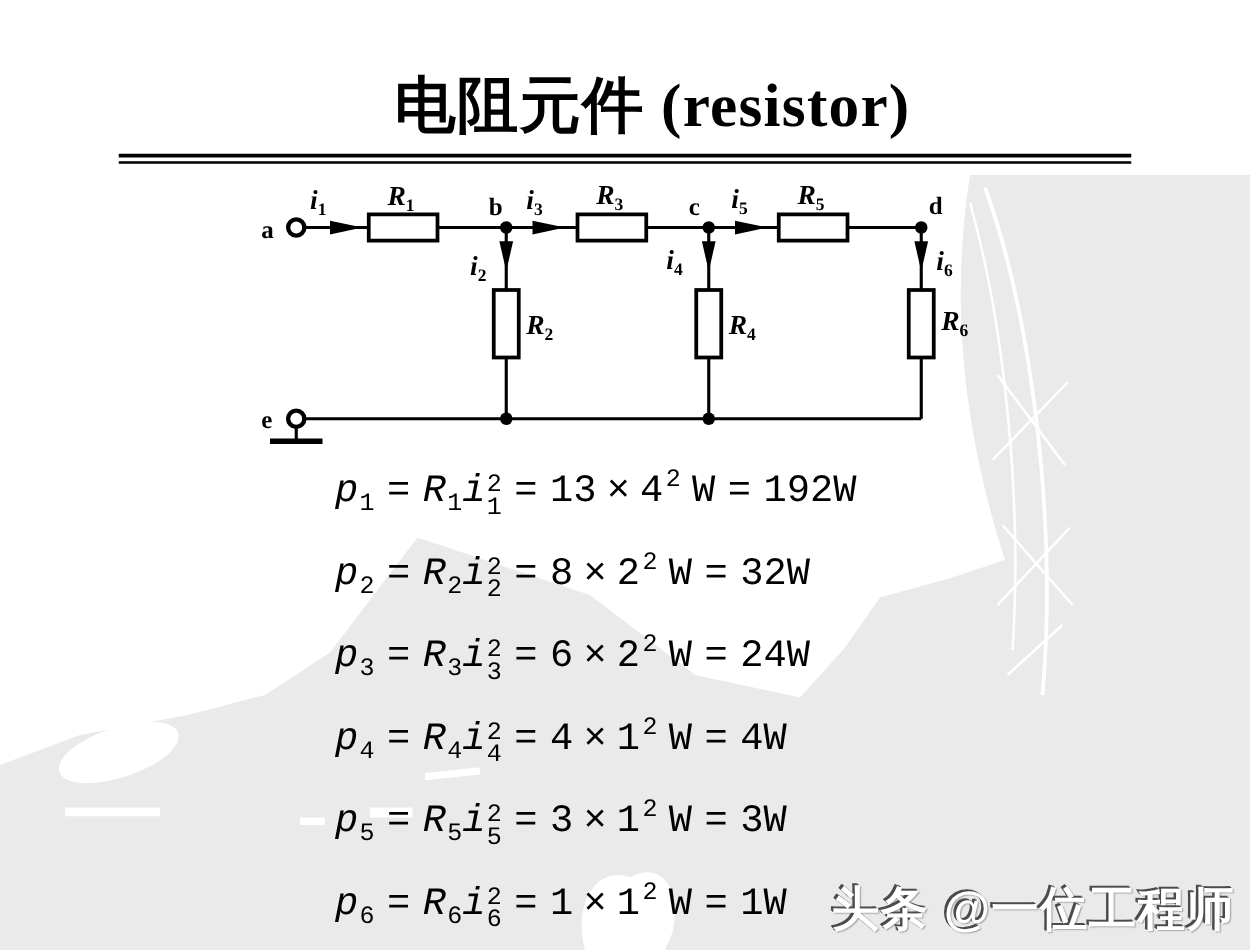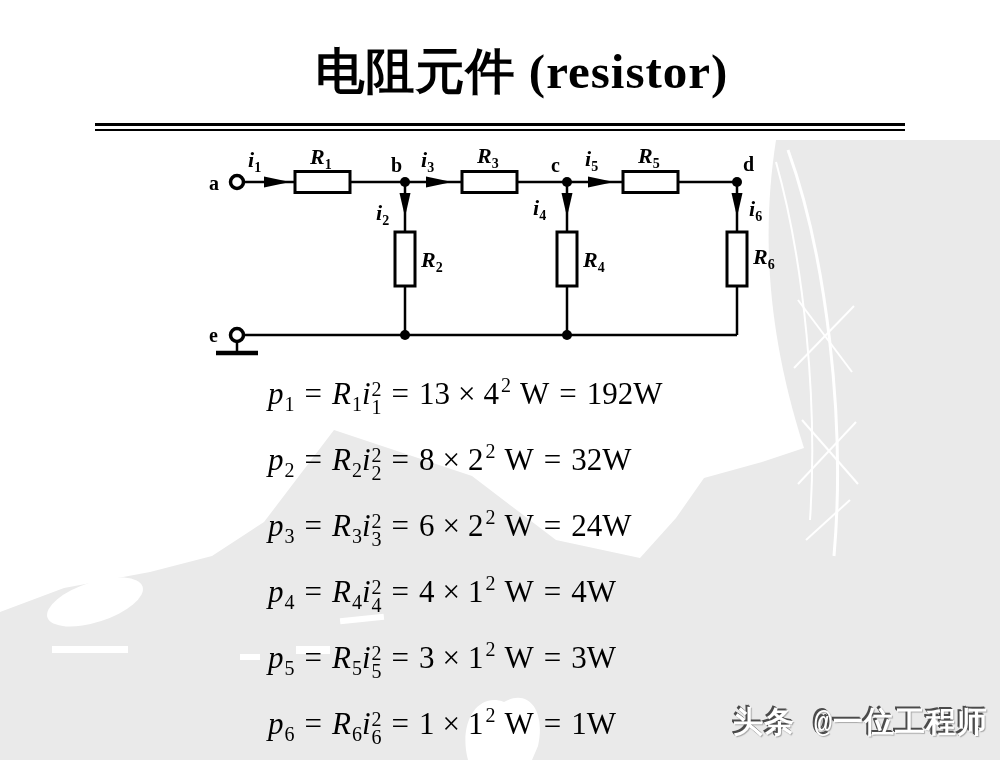--- a/index.html
+++ b/index.html
@@ -2,52 +2,52 @@
 <html><head>
 <meta charset="utf-8">
 <style>
   html,body{margin:0;padding:0;}
   body{width:1000px;height:760px;position:relative;overflow:hidden;background:#ffffff;
        font-family:"Liberation Serif",serif;}
   .page{position:absolute;inset:0;width:1000px;height:760px;}
   #scene{position:absolute;left:0;top:0;z-index:0;}
 
   
-  .title{position:absolute;top:39px;left:0;width:100%;box-sizing:border-box;padding-left:44px;
+  .title{position:absolute;top:52px;left:0;width:100%;box-sizing:border-box;padding-left:44px;
          text-align:center;font-size:49px;font-weight:bold;color:#000;letter-spacing:1px;
          z-index:2;font-family:"Liberation Serif",serif;}
   .rule-a{position:absolute;left:95px;top:123px;width:810px;height:3px;background:#000;z-index:2;}
   .rule-b{position:absolute;left:95px;top:129px;width:810px;height:2px;background:#000;z-index:2;}
 
   
   text.cl{font-family:"Liberation Serif",serif;font-weight:bold;font-style:italic;font-size:22px;fill:#000;}
   text.cl tspan.s{font-size:14px;font-style:normal;}
   text.nl{font-family:"Liberation Serif",serif;font-weight:bold;font-style:normal;font-size:20px;fill:#000;}
   .wire{stroke:#000;stroke-width:2.5;fill:none;}
   .rbox{fill:#fff;stroke:#000;stroke-width:3;}
   .dot{fill:#000;stroke:none;}
   .term{fill:#fff;stroke:#000;stroke-width:3.5;}
   .ah{fill:#000;stroke:none;}
 
   
   .equations{position:absolute;left:268px;top:352px;z-index:2;color:#000;}
   .eq-row{height:66px;line-height:66px;white-space:nowrap;font-size:31px;
-          font-family:Liberation Serif, serif;}
+          font-family:Liberation Mono, monospace;}
   .ev{font-style:italic;}
   .esub{font-size:20px;vertical-align:-7px;margin-left:1px;}
   .esup{font-size:20px;vertical-align:12px;margin-left:2px;}
   .stack{display:inline-block;vertical-align:-10px;margin-left:1px;}
   .stack span{display:block;font-size:20px;line-height:18px;text-align:left;}
   .eop{margin:0 10px;}
   .etimes{margin:0 8px;}
   .eunit{margin-left:9px;}
 
   
-  .watermark{position:absolute;right:12px;top:702px;z-index:3;font-size:30px;font-weight:bold;
-             letter-spacing:1px;color:#fff;font-family:Liberation Mono, monospace;
+  .watermark{position:absolute;right:12px;top:702px;z-index:3;font-size:38px;font-weight:bold;
+             letter-spacing:1px;color:#fff;font-family:Liberation Sans, sans-serif;
              text-shadow:-2px -2px 0 #4b4b4b,-1px -1px 0 #4b4b4b,1px 1px 1px #a8a8a8;}
 </style>
 </head>
 <body>
 
 <div class="page">
 
   <svg id="scene" width="1000" height="760" viewBox="0 0 1000 760">
 
     <g>

